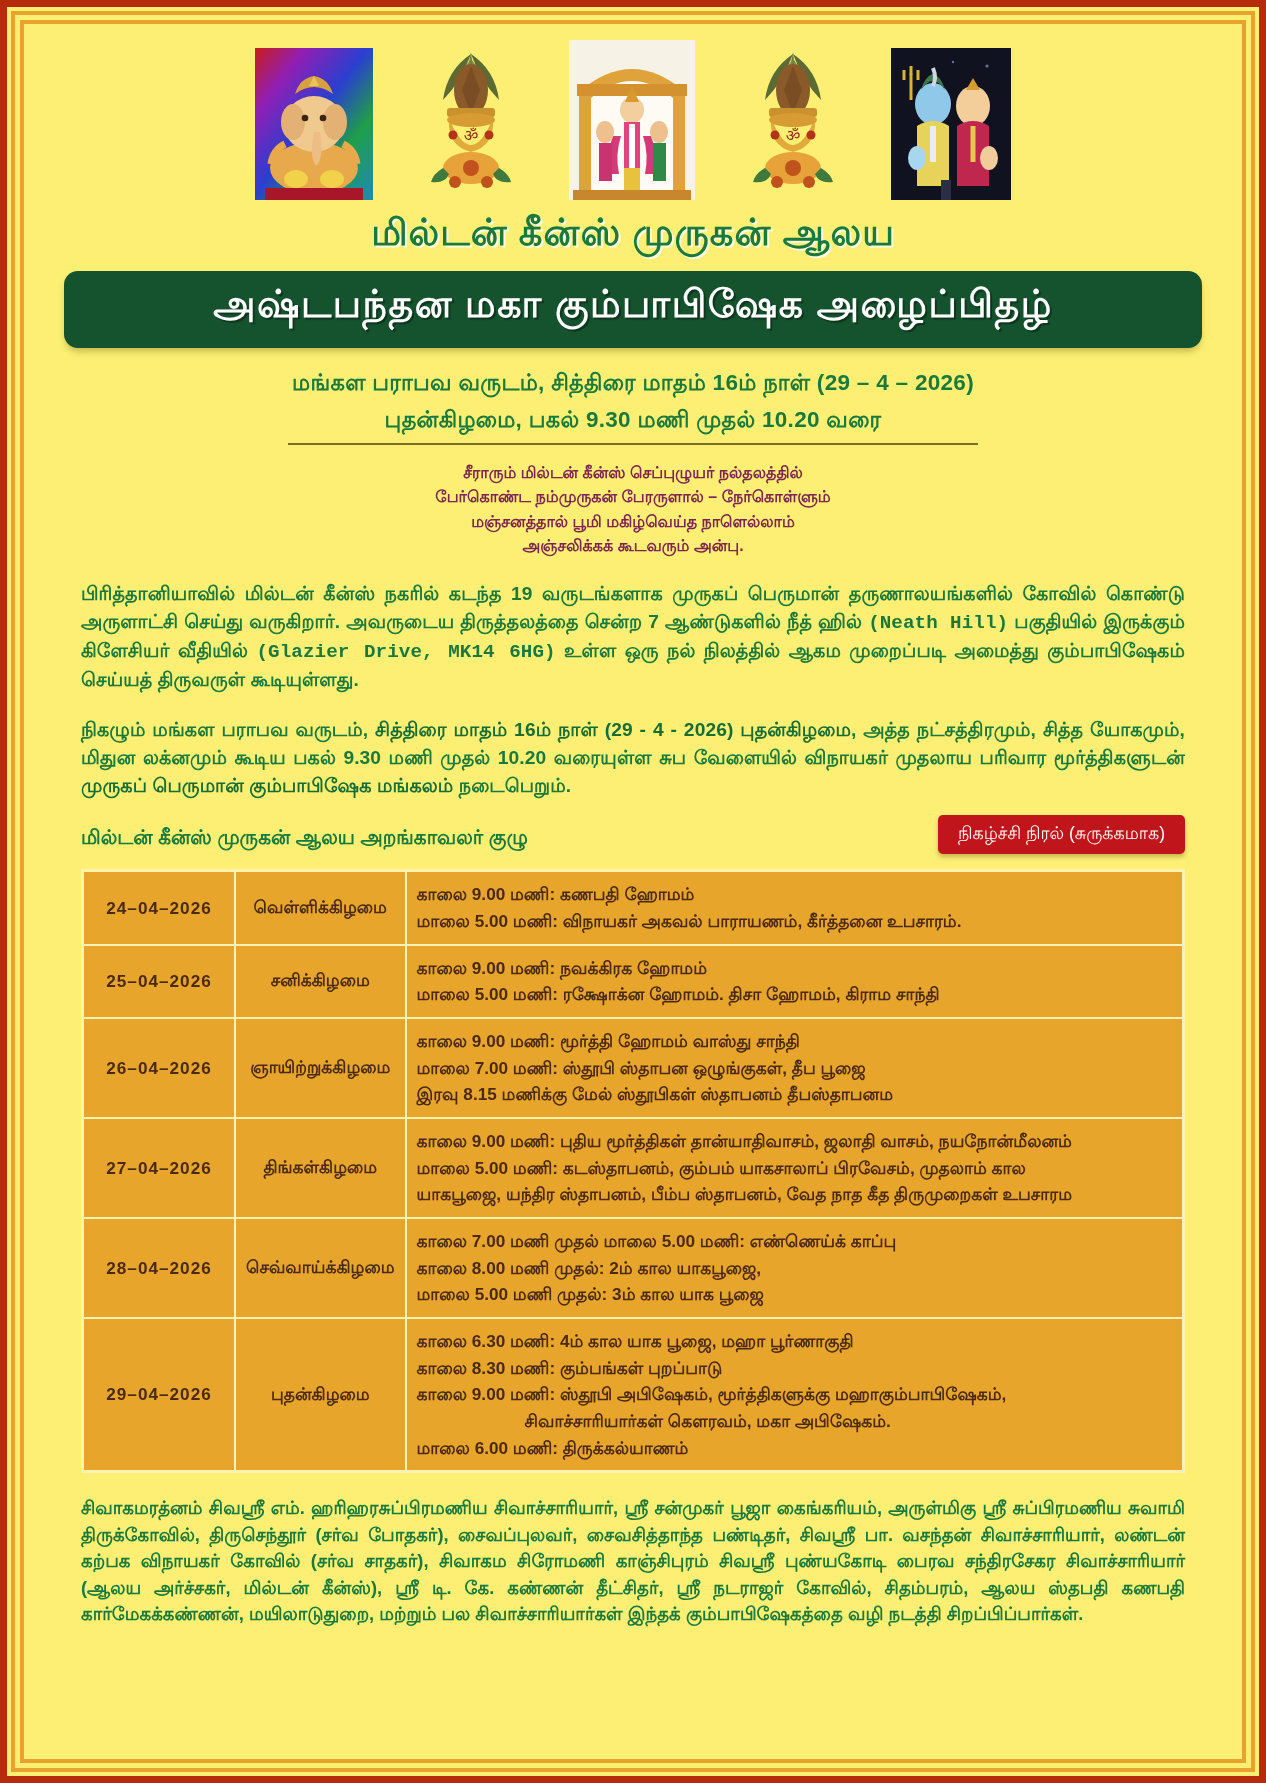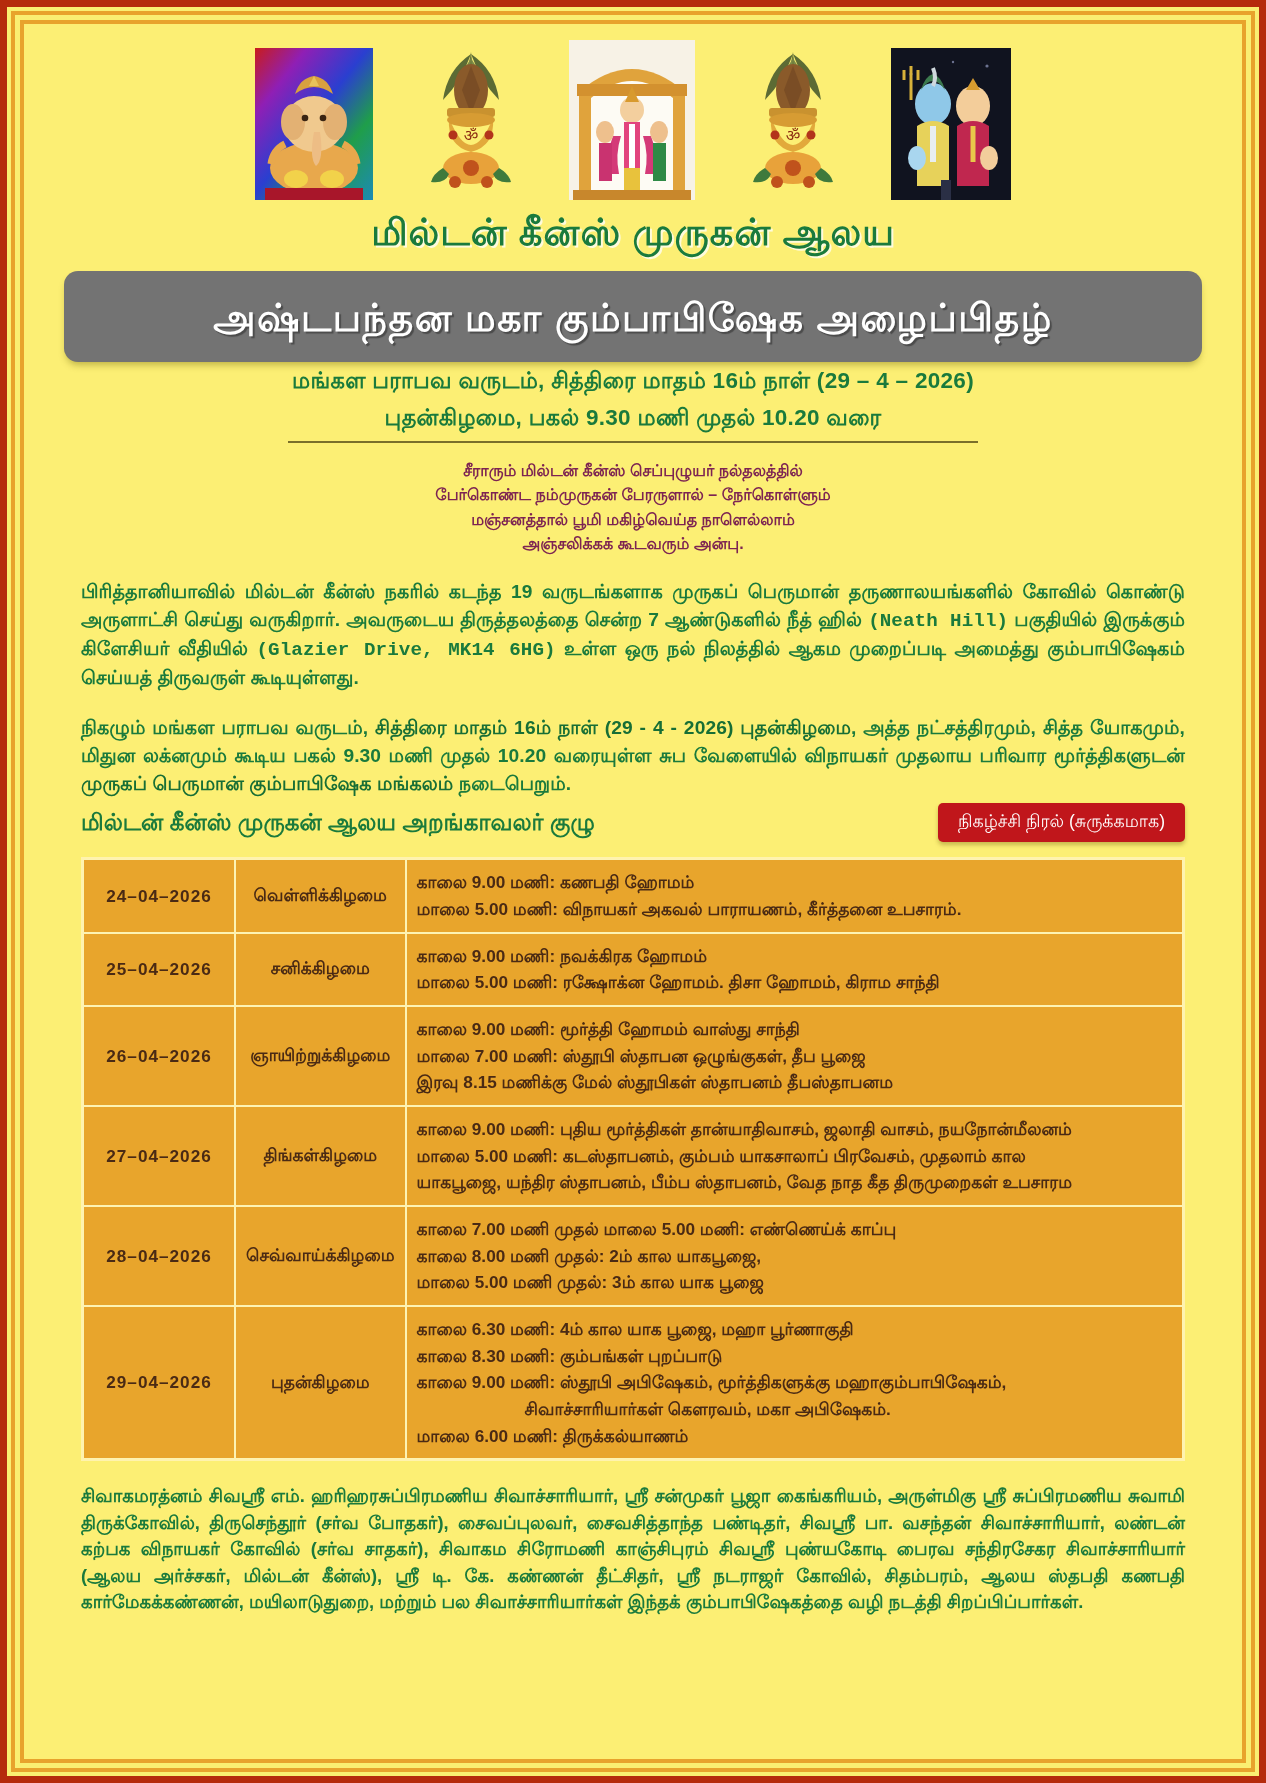--- a/index.html
+++ b/index.html
@@ -67,39 +67,39 @@
     text-align: center;
     color: #1a7a3c;
     font-size: 37px;
     font-weight: bold;
     letter-spacing: 1px;
     text-shadow: 2px 2px 0 rgba(255,255,255,.75);
     margin-top: 6px;
   }
   .green-banner {
     margin: 12px 40px 0 40px;
-    background: #737373;
+    background: #14532d;
     border-radius: 14px;
     box-shadow: 0 5px 7px -2px rgba(120,110,20,.45);
-    padding: 26px 10px 17px 10px;
+    padding: 12px 10px 17px 10px;
     text-align: center;
   }
   .green-banner .btxt {
     color: #ffffff;
     font-size: 38px;
     font-weight: bold;
     letter-spacing: 1.5px;
     text-shadow: 2px 2px 1px rgba(0,0,0,.35);
   }
   .date-line {
     text-align: center;
     color: #1a7a3c;
     font-weight: bold;
     font-size: 22.5px;
-    margin-top: 6px;
+    margin-top: 22px;
     letter-spacing: .3px;
   }
   .date-line.second { margin-top: 9px; }
   .hrule {
     width: 690px;
     height: 2px;
     background: #7a6f2a;
     margin: 8px auto 0 auto;
   }
 
@@ -123,23 +123,23 @@
     line-height: 1.46;
     text-align: justify;
     margin-top: 22px;
     letter-spacing: .1px;
   }
   .para .hl { color: #176e35; font-weight: bold; }
   .para .en { font-family: Liberation Mono, monospace; }
 
   .committee {
     color: #1a7a3c;
-    font-size: 23px;
-    font-weight: bold;
-    margin-top: 11px;
+    font-size: 20px;
+    font-weight: bold;
+    margin-top: 26px;
   }
 
   
   .badge-row {
     position: relative;
     height: 0;
   }
   .agenda-badge {
     position: absolute;
     right: 0;

